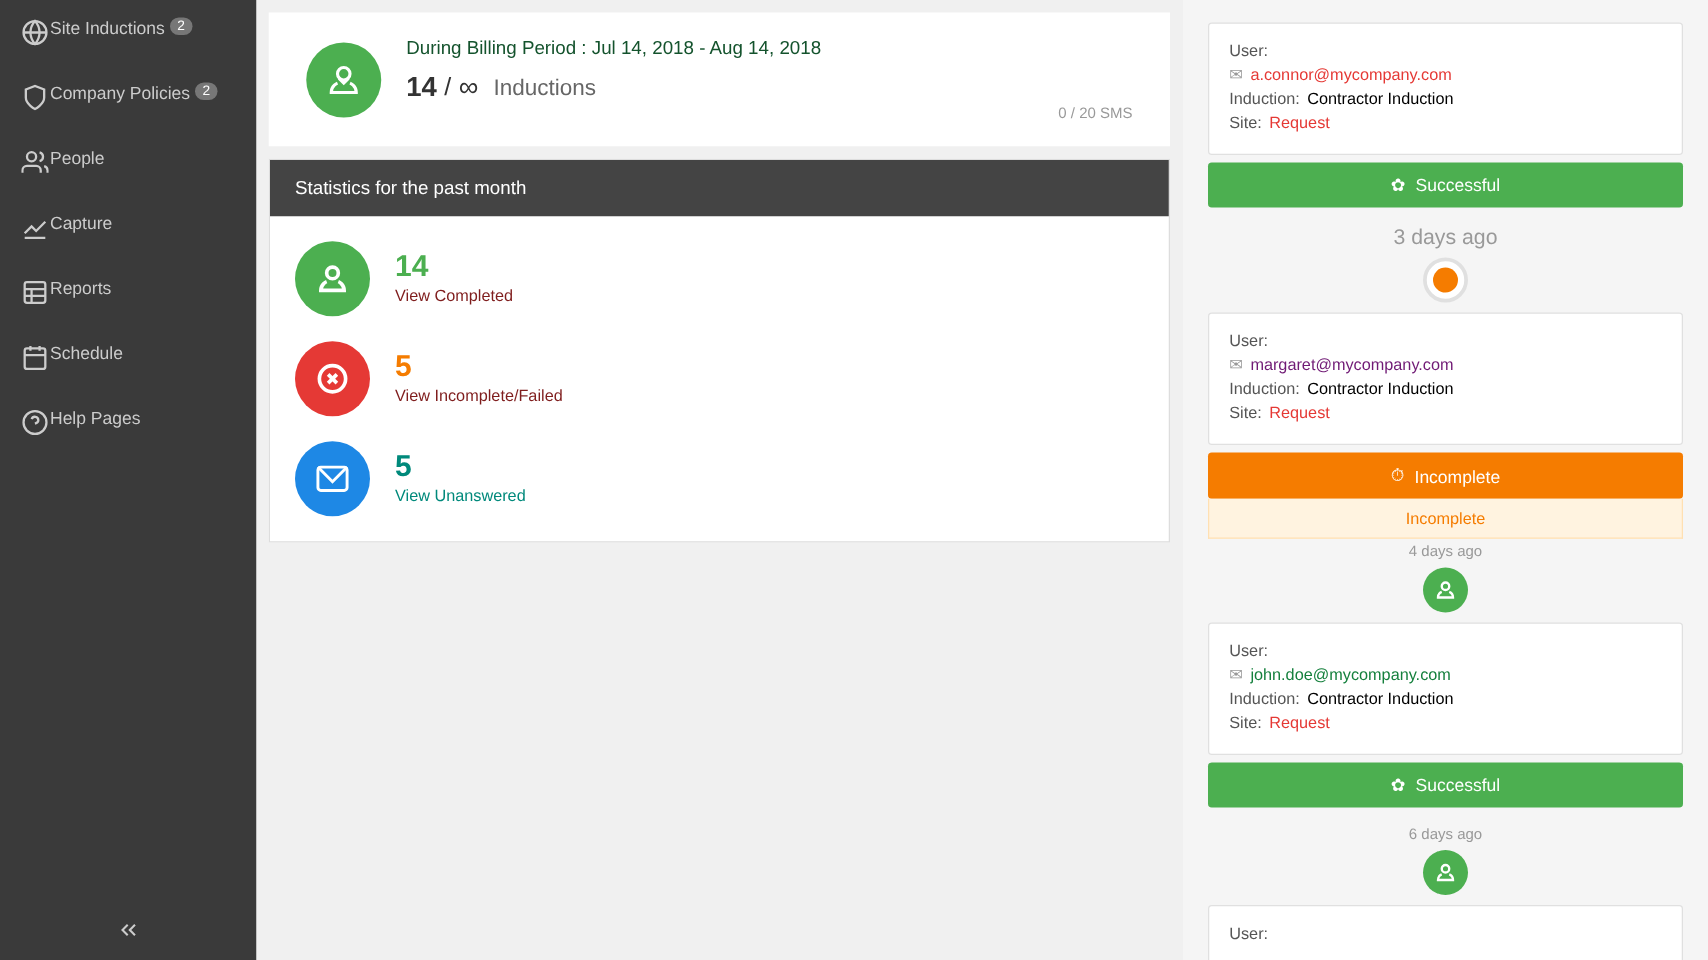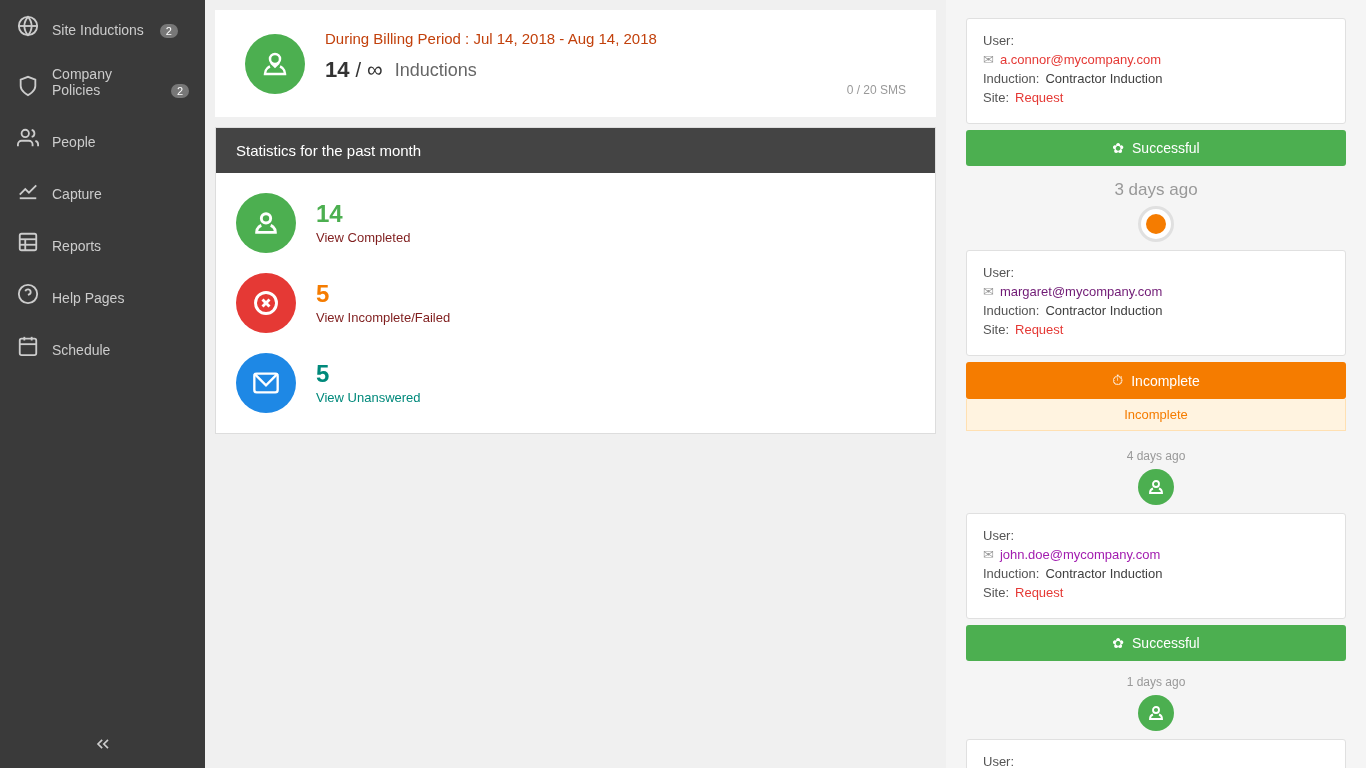--- a/index.html
+++ b/index.html
@@ -9,26 +9,25 @@
     .sidebar {
       width: 205px;
       background: #3a3a3a;
       height: 768px;
       display: flex;
       flex-direction: column;
       flex-shrink: 0;
     }
     .sidebar-item {
       display: flex;
-      align-items: flex-end;
+      align-items: flex-start;
       padding: 14px 16px;
       color: #ccc;
       cursor: pointer;
       font-size: 14px;
-      gap: 12px;
       position: relative;
     }
     .sidebar-icon {
       width: 24px;
       height: 24px;
       display: flex;
       align-items: center;
       justify-content: center;
       flex-shrink: 0;
     }
@@ -64,21 +63,21 @@
       height: 60px;
       background: #4caf50;
       border-radius: 50%;
       display: flex;
       align-items: center;
       justify-content: center;
       flex-shrink: 0;
     }
     .billing-info { flex: 1; }
     .billing-period {
-      color: #c2410c;
+      color: #14532d;
       font-size: 15px;
       margin-bottom: 10px;
     }
     .billing-count {
       font-size: 22px;
       font-weight: bold;
       color: #333;
     }
     .billing-inductions {
       font-size: 18px;
@@ -160,21 +159,21 @@
     }
     .timeline-card-row {
       display: flex;
       align-items: center;
       font-size: 13px;
       margin-bottom: 4px;
       gap: 6px;
     }
     .timeline-card-row span.label { color: #555; }
     .timeline-card-row a, .timeline-card-row span.link { color: #e53935; text-decoration: none; font-size: 13px; }
-    .timeline-card-row span.orange-link { color: #404040; font-size: 13px; }
+    .timeline-card-row span.orange-link { color: #000000; font-size: 13px; }
     .timeline-card-row span.red-link { color: #e53935; font-size: 13px; }
     .email-icon { color: #999; font-size: 13px; }
 
     .status-btn {
       width: 100%;
       padding: 10px;
       border: none;
       border-radius: 3px;
       color: #fff;
       font-size: 14px;
@@ -256,37 +255,37 @@
           <line x1="3" y1="9" x2="21" y2="9"></line>
           <line x1="3" y1="15" x2="21" y2="15"></line>
           <line x1="9" y1="9" x2="9" y2="21"></line>
         </svg>
     </div>
     <span>Reports</span>
   </div>
   <div class="sidebar-item">
     <div class="sidebar-icon">
       <svg width="22" height="22" viewBox="0 0 24 24" fill="none" stroke="#ccc" stroke-width="2">
-          <circle cx="12" cy="12" r="10"></circle>
-          <path d="M9.09 9a3 3 0 0 1 5.83 1c0 2-3 3-3 3"></path>
-          <line x1="12" y1="17" x2="12.01" y2="17"></line>
-        </svg>
-    </div>
-    <span>Help Pages</span>
-  </div>
-  <div class="sidebar-item">
-    <div class="sidebar-icon">
-      <svg width="22" height="22" viewBox="0 0 24 24" fill="none" stroke="#ccc" stroke-width="2">
           <rect x="3" y="4" width="18" height="18" rx="2"></rect>
           <line x1="16" y1="2" x2="16" y2="6"></line>
           <line x1="8" y1="2" x2="8" y2="6"></line>
           <line x1="3" y1="10" x2="21" y2="10"></line>
         </svg>
     </div>
     <span>Schedule</span>
+  </div>
+  <div class="sidebar-item">
+    <div class="sidebar-icon">
+      <svg width="22" height="22" viewBox="0 0 24 24" fill="none" stroke="#ccc" stroke-width="2">
+          <circle cx="12" cy="12" r="10"></circle>
+          <path d="M9.09 9a3 3 0 0 1 5.83 1c0 2-3 3-3 3"></path>
+          <line x1="12" y1="17" x2="12.01" y2="17"></line>
+        </svg>
+    </div>
+    <span>Help Pages</span>
   </div>
   <div class="sidebar-collapse">
     <svg width="20" height="20" viewBox="0 0 24 24" fill="none" stroke="#ccc" stroke-width="2">
         <polyline points="11 17 6 12 11 7"></polyline>
         <polyline points="18 17 13 12 18 7"></polyline>
       </svg>
   </div>
 </div>
 
 <div class="main-area">
@@ -408,55 +407,55 @@
         <span class="red-link">Request</span>
       </div>
     </div>
     <button class="status-btn orange">
       <span>⏱</span>
       <span>Incomplete</span>
     </button>
     <div class="incomplete-sub">Incomplete</div>
   </div>
 
-  <div style="padding: 18px 20px 0 20px;">
+  <div style="padding: 3px 20px 0 20px;">
     <div style="text-align:center; color:#999; font-size:12px; margin-bottom:6px;">4 days ago</div>
     <div style="display:flex;justify-content:center;margin-bottom:6px;">
       <div style="width:36px;height:36px;border-radius:50%;background:#4caf50;display:flex;align-items:center;justify-content:center;">
         <svg width="18" height="18" viewBox="0 0 24 24" fill="none" stroke="#fff" stroke-width="2.5">
             <circle cx="12" cy="8" r="4"></circle>
             <path d="M8 14s-4 1.5-4 6h16c0-4.5-4-6-4-6"></path>
           </svg>
       </div>
     </div>
     <div class="timeline-card">
       <div class="timeline-card-row">
         <span class="label">User:</span>
       </div>
       <div class="timeline-card-row">
         <span class="email-icon">✉</span>
-        <span class="link" style="color:#a21caf;">john.doe@mycompany.com</span>
+        <span class="link" style="color:#15803d;">john.doe@mycompany.com</span>
       </div>
       <div class="timeline-card-row">
         <span class="label">Induction:</span>
         <span class="orange-link">Contractor Induction</span>
       </div>
       <div class="timeline-card-row">
         <span class="label">Site:</span>
         <span class="red-link">Request</span>
       </div>
     </div>
     <button class="status-btn green">
       <span>✿</span>
       <span>Successful</span>
     </button>
   </div>
 
   <div style="padding: 14px 20px 0 20px;">
-    <div style="text-align:center; color:#999; font-size:12px; margin-bottom:6px;">1 days ago</div>
+    <div style="text-align:center; color:#999; font-size:12px; margin-bottom:6px;">6 days ago</div>
     <div style="display:flex;justify-content:center;margin-bottom:6px;">
       <div style="width:36px;height:36px;border-radius:50%;background:#4caf50;display:flex;align-items:center;justify-content:center;">
         <svg width="18" height="18" viewBox="0 0 24 24" fill="none" stroke="#fff" stroke-width="2.5">
             <circle cx="12" cy="8" r="4"></circle>
             <path d="M8 14s-4 1.5-4 6h16c0-4.5-4-6-4-6"></path>
           </svg>
       </div>
     </div>
     <div class="timeline-card">
       <div class="timeline-card-row">

